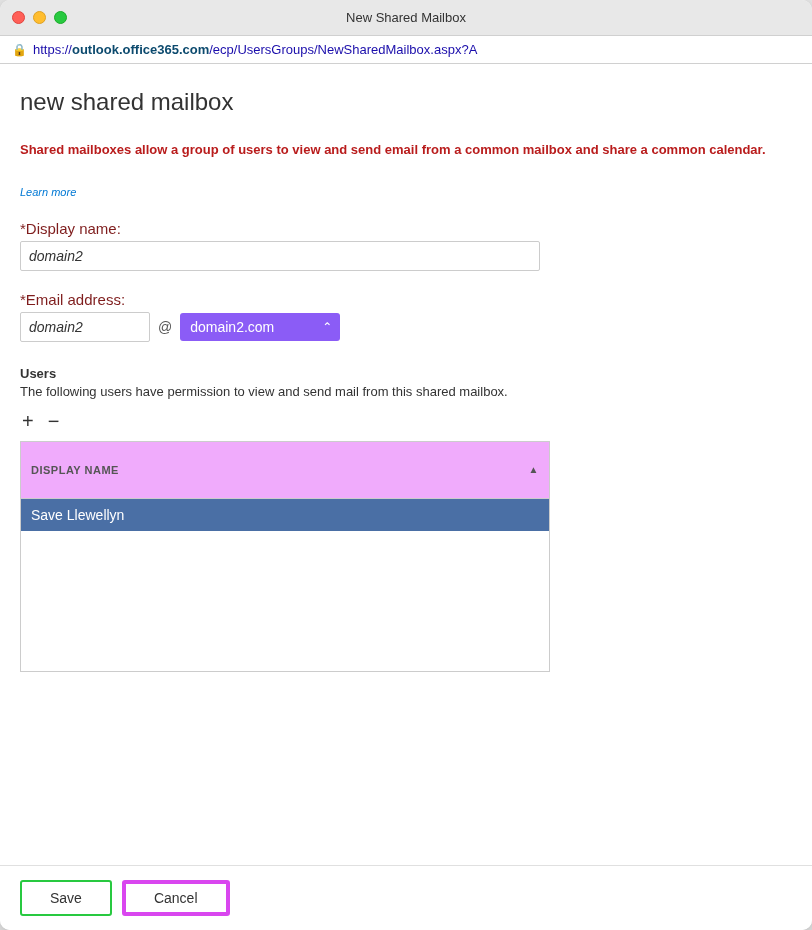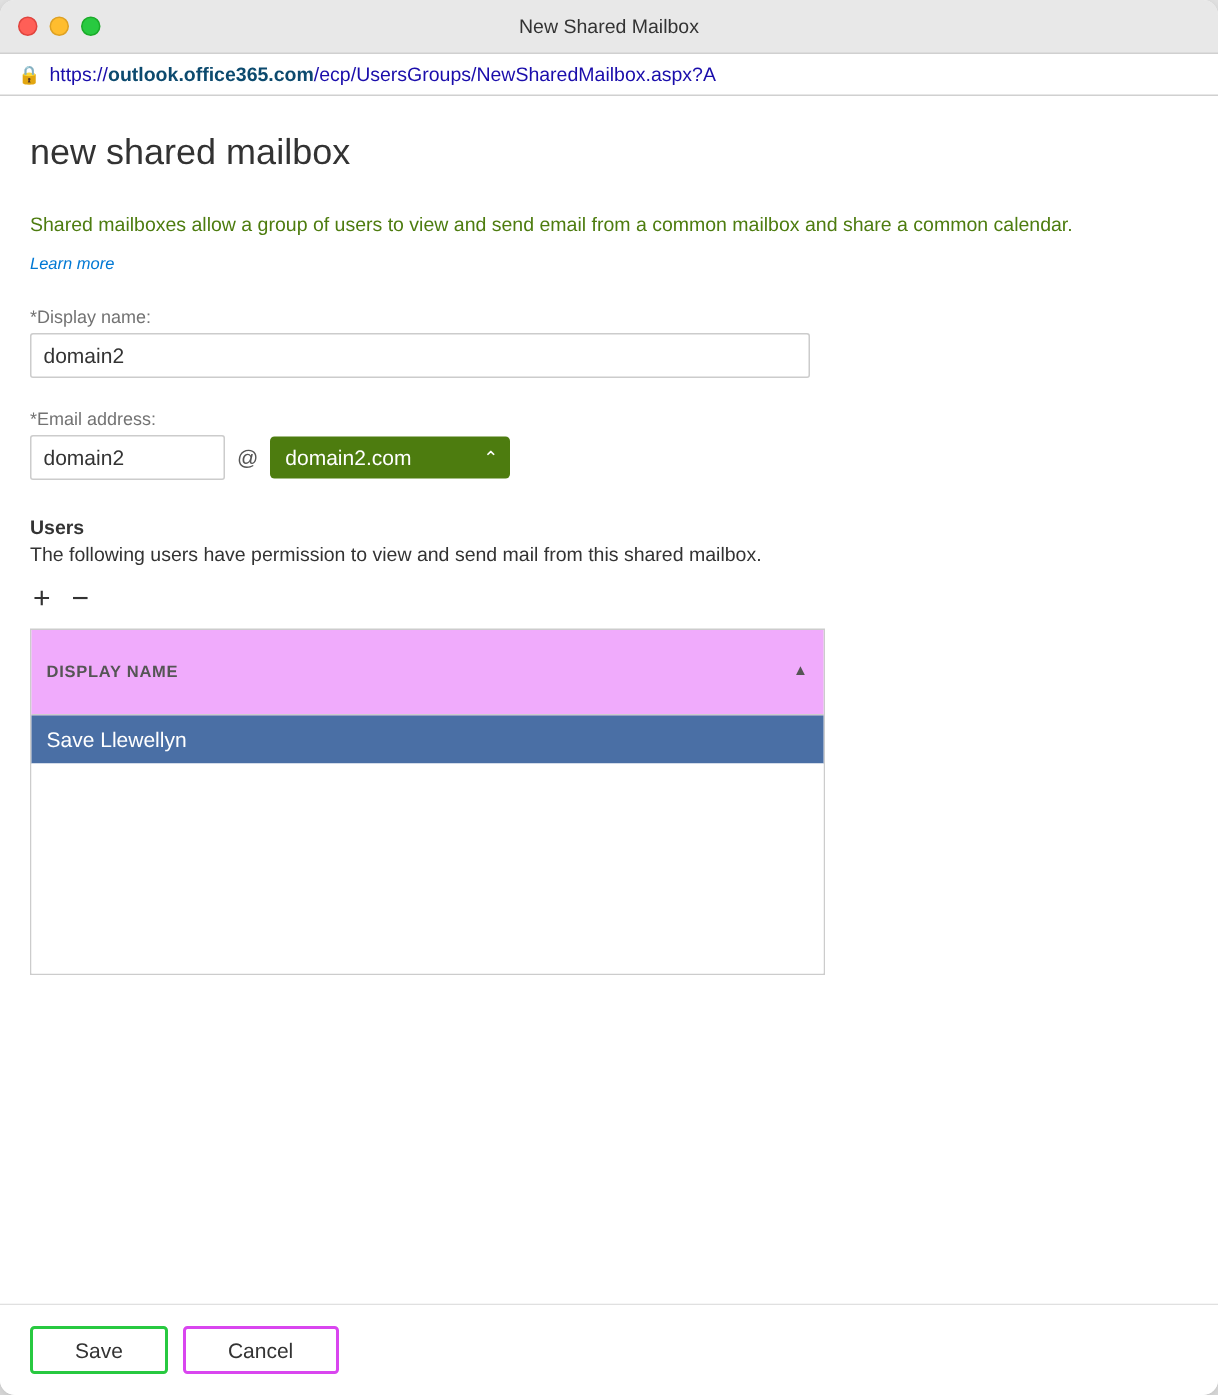--- a/index.html
+++ b/index.html
@@ -94,52 +94,54 @@
 
     .page-title {
       font-size: 24px;
       font-weight: 300;
       color: #333;
       margin-bottom: 24px;
     }
 
     .description {
       font-size: 13px;
-      color: #4d7c0f;
+      color: #b91c1c;
       line-height: 1.5;
-      margin-bottom: 6px;
+      margin-bottom: 22px;
+      font-weight: bold;
     }
 
     .learn-more {
       color: #0078d4;
       text-decoration: none;
       font-size: 11px;
       font-style: italic;
     }
 
     .form-section {
       margin-top: 20px;
     }
 
     .field-label {
-      font-size: 12px;
-      color: #737373;
+      font-size: 15px;
+      color: #7f1d1d;
       margin-bottom: 4px;
       margin-top: 15px;
     }
 
     .text-input {
       border: 1px solid #ccc;
       border-radius: 2px;
       padding: 6px 8px;
       font-size: 14px;
       color: #333;
       outline: none;
       width: 100%;
       max-width: 520px;
+      font-style: italic;
     }
 
     .email-row {
       display: flex;
       align-items: center;
       gap: 8px;
       margin-top: 4px;
     }
 
     .email-local {
@@ -152,21 +154,21 @@
     }
 
     .domain-select-wrapper {
       position: relative;
       display: inline-block;
     }
 
     .domain-select {
       appearance: none;
       -webkit-appearance: none;
-      background: #4d7c0f;
+      background: #8b5cf6;
       color: #fff;
       border: none;
       border-radius: 3px;
       padding: 6px 28px 6px 10px;
       font-size: 14px;
       cursor: pointer;
       width: 160px;
     }
 
     .domain-select-arrow {
@@ -267,21 +269,21 @@
       color: #333;
       padding: 6px 28px;
       font-size: 14px;
       cursor: pointer;
       border-radius: 3px;
       min-width: 80px;
     }
 
     .btn-cancel {
       background: #fff;
-      border: 2px solid #d946ef;
+      border: 4px solid #d946ef;
       color: #333;
       padding: 6px 28px;
       font-size: 14px;
       cursor: pointer;
       border-radius: 3px;
       min-width: 80px;
     }
 
     .users-table-relative {
       position: relative;

